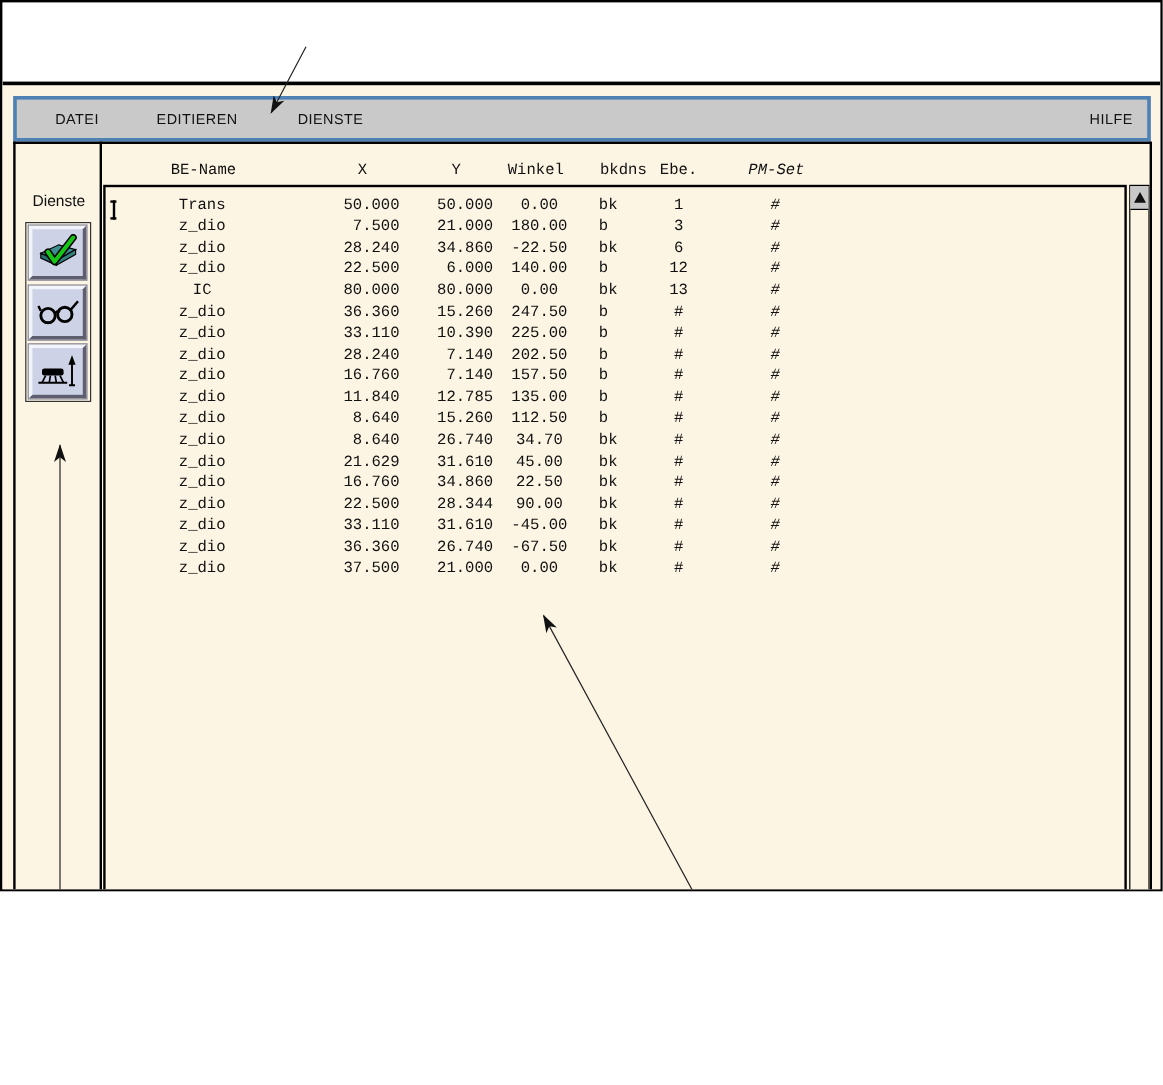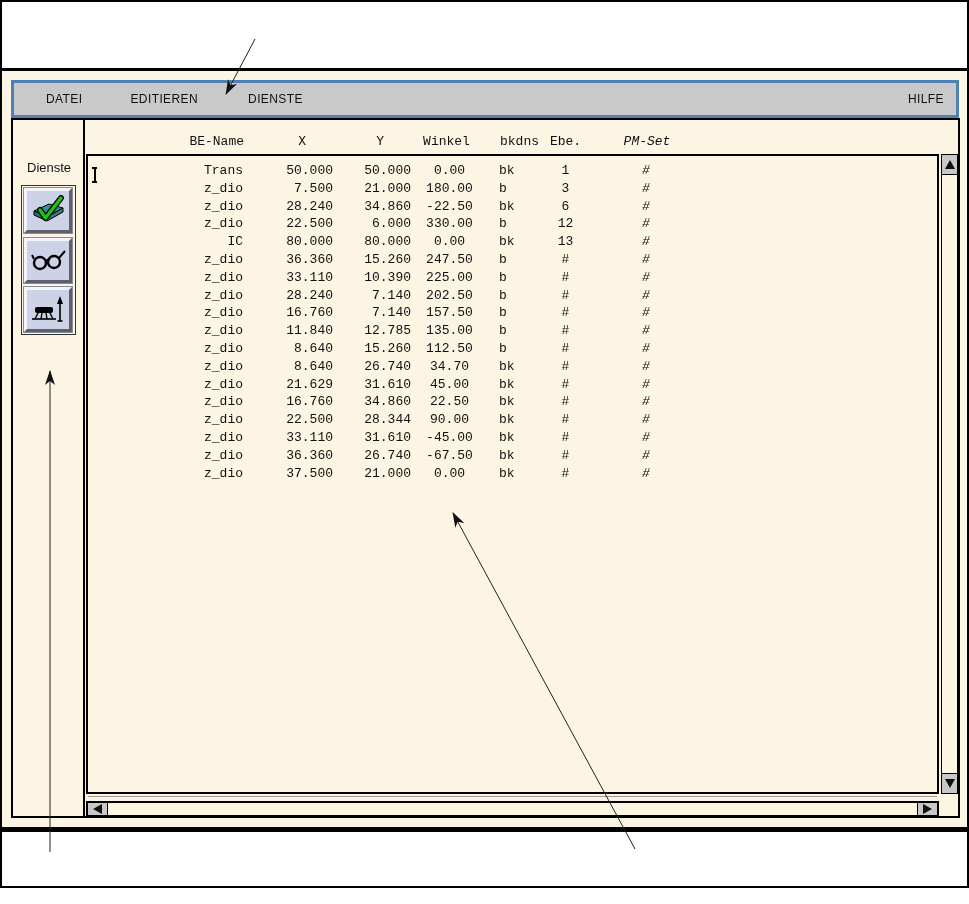--- a/index.html
+++ b/index.html
@@ -1,18 +1,18 @@
 <!DOCTYPE html>
 <html><head>
 <meta charset="utf-8">
 <style>
   * { margin:0; padding:0; box-sizing:border-box; }
   html,body { background:#ffffff; }
   .screen {
-    position:relative; width:969px; height:888px;
+    position:relative; width:969px; height:743px;
     background:#ffffff; border:2px solid #000;
     overflow:hidden;
     font-family:"Liberation Sans", sans-serif;
   }
   
   .app-bg {
     position:absolute; left:0; right:0; top:66px; height:764px;
     background:#FCF5E3;
     border-top:3px solid #000; border-bottom:5px solid #000;
   }
@@ -55,21 +55,21 @@
   }
   .tool-btn svg { display:block; }
 
   
   .mono { font-family:"Liberation Mono","DejaVu Sans Mono",monospace; font-size:13px; color:#111; }
   .table-header {
     position:absolute; left:87px; top:128px; width:850px; height:22px;
     display:flex; align-items:center;
   }
   .cell { display:inline-block; white-space:pre; overflow:hidden; }
-  .c-name  { width:155px; padding-left:6px; text-align:right; }
+  .c-name  { width:155px; padding-left:6px; text-align:center; }
   .c-x     { width:90px;  text-align:right; }
   .c-y     { width:78px;  text-align:right; }
   .c-wink  { width:77px;  text-align:center; }
   .c-bkdns { width:57px;  padding-left:11px; text-align:left; }
   .c-ebe   { width:41px;  text-align:center; }
   .c-pmset { width:100px; padding-left:20px; text-align:center;font-style:italic; }
   .c-bp    { width:250px; padding-left:75px; text-align:left; }
   .h-x    { padding-right:28px; }
   .h-y    { padding-right:28px; }
   .h-wink { padding-right:8px; }
@@ -209,21 +209,21 @@
     <span class="cell c-wink">-22.50</span>
     <span class="cell c-bkdns">bk</span>
     <span class="cell c-ebe">6</span>
     <span class="cell c-pmset">#</span>
     <span class="cell c-bp"></span>
   </div>
         <div class="trow">
     <span class="cell c-name">z_dio</span>
     <span class="cell c-x">22.500</span>
     <span class="cell c-y">6.000</span>
-    <span class="cell c-wink">330.00</span>
+    <span class="cell c-wink">140.00</span>
     <span class="cell c-bkdns">b</span>
     <span class="cell c-ebe">12</span>
     <span class="cell c-pmset">#</span>
     <span class="cell c-bp"></span>
   </div>
         <div class="trow">
     <span class="cell c-name">IC</span>
     <span class="cell c-x">80.000</span>
     <span class="cell c-y">80.000</span>
     <span class="cell c-wink">0.00</span>

